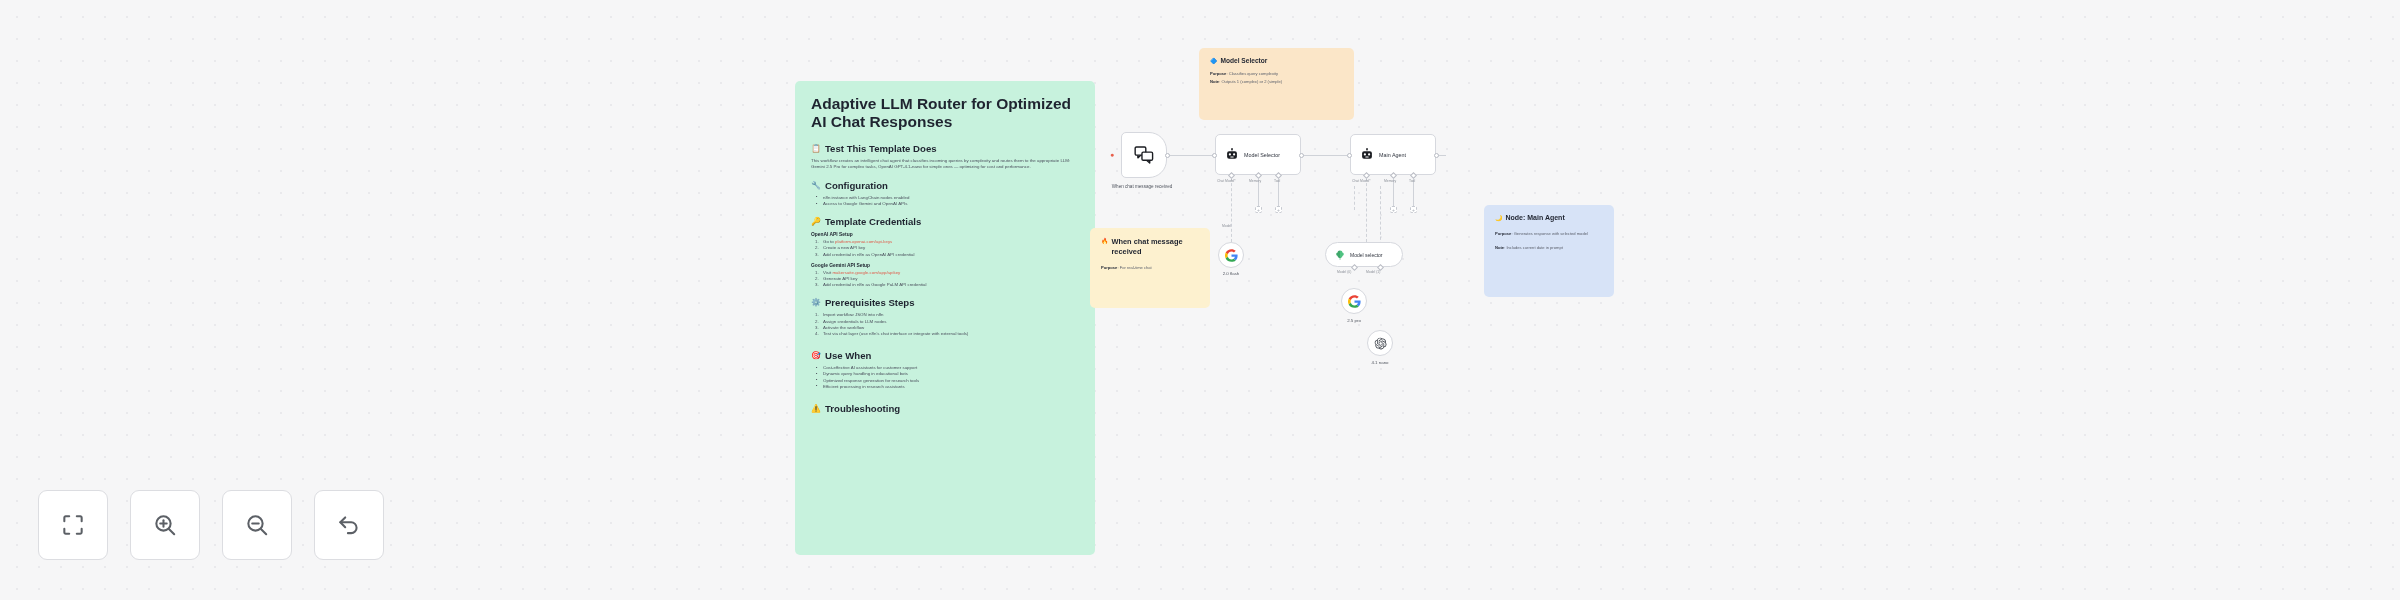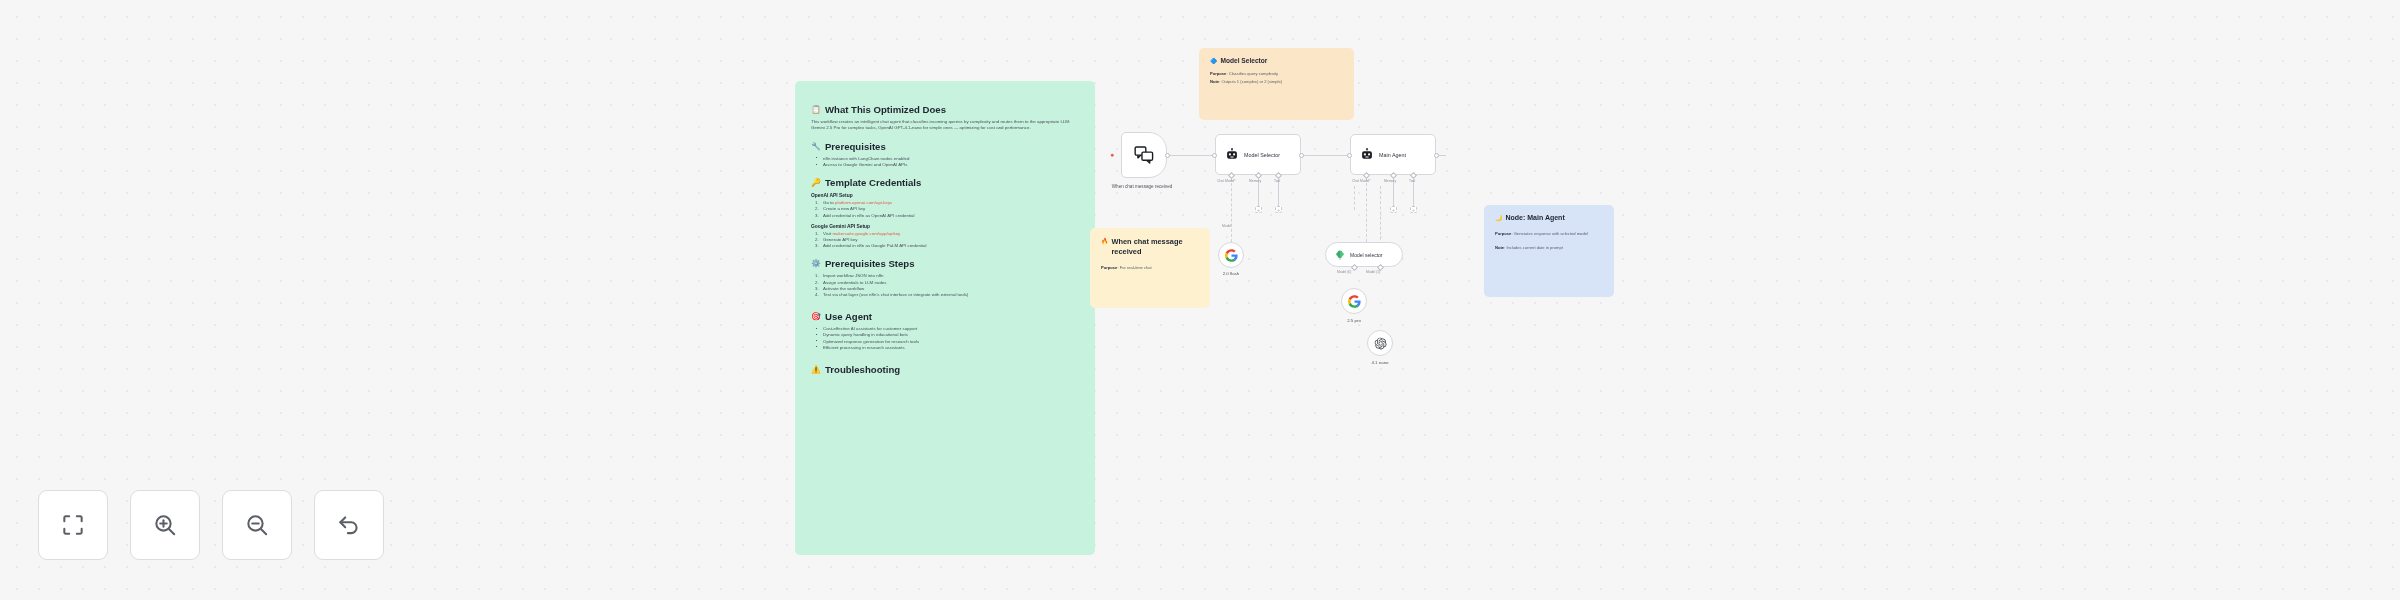--- a/index.html
+++ b/index.html
@@ -258,30 +258,31 @@
     cursor: pointer;
   }
   .tb-btn svg { display: block; }
 </style>
 </head>
 <body>
 
 <div id="canvas">
 
   <div class="sticky sticky-green" style="left:795px; top:81px; width:300px; height:474px;">
+    <div class="green-h1">Adaptive LLM Router for Optimized AI Chat Responses</div>
 
     <div class="green-h2">
       <span style="font-size:8px">📋</span>
-      <span>What This Optimized Does</span>
+      <span>Test This Template Does</span>
     </div>
     <div class="green-p">This workflow creates an intelligent chat agent that classifies incoming queries by complexity and routes them to the appropriate LLM: Gemini 2.5 Pro for complex tasks, OpenAI GPT-4.1-nano for simple ones — optimizing for cost and performance.</div>
 
     <div class="green-h2">
       <span style="font-size:8px">🔧</span>
-      <span>Prerequisites</span>
+      <span>Configuration</span>
     </div>
     <ul class="green-list bul">
       <li>n8n instance with LangChain nodes enabled</li>
       <li>Access to Google Gemini and OpenAI APIs</li>
     </ul>
 
     <div class="green-h2">
       <span style="font-size:8px">🔑</span>
       <span>Template Credentials</span>
     </div>
@@ -306,21 +307,21 @@
     </div>
     <ol class="green-list num">
       <li>Import workflow JSON into n8n</li>
       <li>Assign credentials to LLM nodes</li>
       <li>Activate the workflow</li>
       <li>Test via chat layer (use n8n's chat interface or integrate with external tools)</li>
     </ol>
 
     <div class="green-h2" style="margin-top:13px">
       <span style="font-size:8px">🎯</span>
-      <span>Use Agent</span>
+      <span>Use When</span>
     </div>
     <ul class="green-list bul">
       <li>Cost-effective AI assistants for customer support</li>
       <li>Dynamic query handling in educational bots</li>
       <li>Optimized response generation for research tools</li>
       <li>Efficient processing in research assistants</li>
     </ul>
 
     <div class="green-h2" style="margin-top:13px">
       <span style="font-size:8px">⚠️</span>

